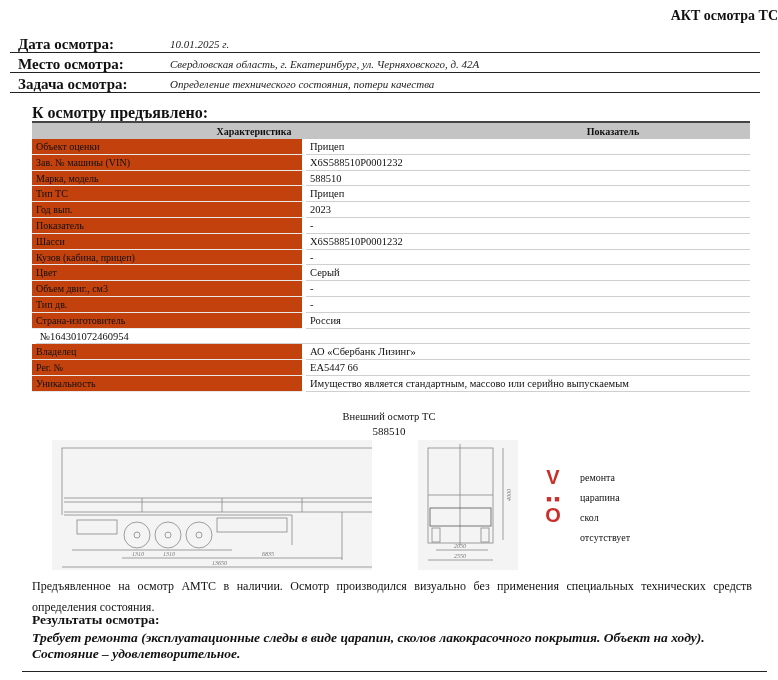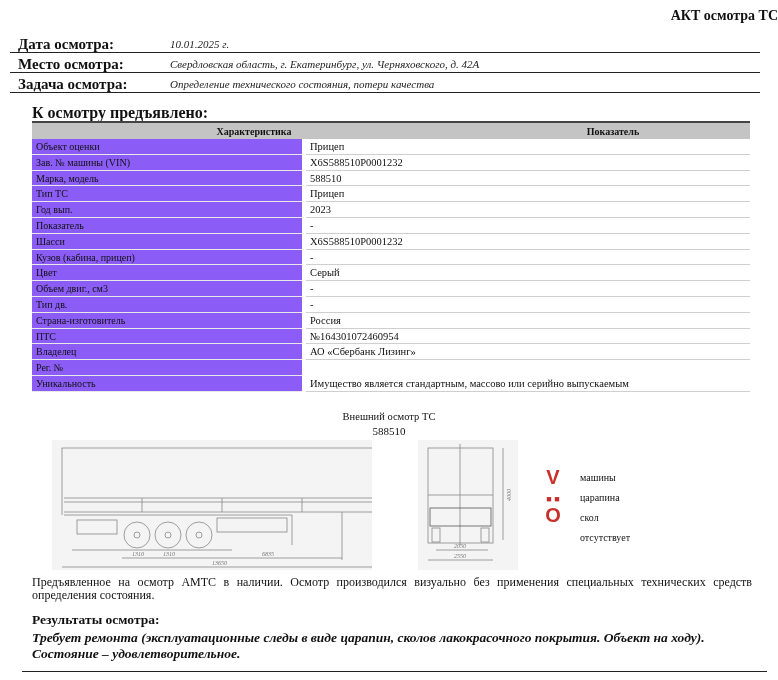--- a/index.html
+++ b/index.html
@@ -11,34 +11,34 @@
               border-bottom:1.5px solid #222; }
   .info-label { position:absolute; left:8px; bottom:0px; font-weight:bold; font-size:15px; line-height:16px; }
   .info-value { position:absolute; left:160px; bottom:1px; font-style:italic; font-size:11px; line-height:13px; color:#222;text-align:center; }
   .section-title { position:absolute; left:32px; top:104px; font-weight:bold; font-size:16px; }
   .table { position:absolute; left:32px; top:121px; width:718px; border-top:2px solid #444; }
   .thead { display:flex; background:#c4c4c4; height:16px; }
   .th { font-weight:bold; font-size:10px; text-align:center; line-height:18px; }
   .th1 { width:274px; }
   .th2 { width:444px; }
   .tr { display:flex; height:15.8px; }
-  .td1 { width:270px; background:#8b5cf6; font-size:10px; line-height:15px; padding-left:4px;
+  .td1 { width:270px; background:#c2410c; font-size:10px; line-height:15px; padding-left:4px;
          border-bottom:1px solid #e8e8e8; box-sizing:border-box; white-space:nowrap; }
   .gap { width:4px; background:#fff; }
   .td2 { flex:1; font-size:10.5px; line-height:15px; padding-left:4px; border-bottom:1.5px solid #cfcfcf;
          box-sizing:border-box; white-space:nowrap; }
   .ext-title { position:absolute; left:0; top:411px; width:778px; text-align:center; font-weight:normal; font-size:10.5px; }
   .ext-model { position:absolute; left:0; top:425px; width:778px; text-align:center; font-size:11px; }
   .drawing-side { position:absolute; left:52px; top:440px; width:320px; height:130px; background:#f4f4f4; }
   .drawing-back { position:absolute; left:418px; top:440px; width:100px; height:130px; background:#f4f4f4; }
   .legend { position:absolute; left:538px; top:468px; }
   .legend-item { position:relative; height:20px; }
   .legend-sym { position:absolute; left:0; width:30px; text-align:center; color:#c9302c; font-family:"Liberation Sans","DejaVu Sans",sans-serif; font-weight:bold; }
   .legend-label { position:absolute; left:42px; font-size:10px; top:4px; white-space:nowrap; }
-  .para { position:absolute; left:32px; top:576px; width:720px; font-size:12px; line-height:13px; text-align:justify; text-align-last:left; }
+  .para { position:absolute; left:32px; top:576px; width:720px; font-size:12px; line-height:21px; text-align:justify; text-align-last:left; }
   .results-title { position:absolute; left:32px; top:612px; font-weight:bold; font-size:13.5px; }
   .results-text { position:absolute; left:22px; top:630px; width:735px; font-weight:bold; font-style:italic; font-size:13.5px; line-height:16px;
                   border-bottom:1.5px solid #222; padding-left:10px; padding-bottom:9px; }
 </style>
 </head>
 <body>
 
 <div class="title">АКТ осмотра ТС</div>
 
 <div class="info-row" style="top:36px;">
@@ -116,32 +116,32 @@
         <div class="td1">Тип дв.</div>
         <div class="gap"></div>
         <div class="td2">-</div>
       </div>
       <div class="tr">
         <div class="td1">Страна-изготовитель</div>
         <div class="gap"></div>
         <div class="td2">Россия</div>
       </div>
       <div class="tr">
-        <div class="td1">ПТС</div>
         <div class="gap"></div>
         <div class="td2">№164301072460954</div>
       </div>
       <div class="tr">
         <div class="td1">Владелец</div>
         <div class="gap"></div>
         <div class="td2">АО «Сбербанк Лизинг»</div>
       </div>
       <div class="tr">
         <div class="td1">Рег. №</div>
         <div class="gap"></div>
+        <div class="td2">ЕА5447 66</div>
       </div>
       <div class="tr">
         <div class="td1">Уникальность</div>
         <div class="gap"></div>
         <div class="td2">Имущество является стандартным, массово или серийно выпускаемым</div>
       </div>
     </div>
 </div>
 
 <div class="ext-title">Внешний осмотр ТС</div>
@@ -201,21 +201,21 @@
       <text x="82" y="60" transform="rotate(-90 88 55)">4000</text>
       <text x="36" y="108">2050</text>
       <text x="36" y="118">2550</text>
     </g>
   </svg>
 </div>
 
 <div class="legend">
   <div class="legend-item">
     <span class="legend-sym" style="font-size:20px;top:-2px;">V</span>
-    <span class="legend-label">машины</span>
+    <span class="legend-label">ремонта</span>
   </div>
   <div class="legend-item">
     <span class="legend-sym" style="font-size:9px;top:6px;">■ ■</span>
     <span class="legend-label">царапина</span>
   </div>
   <div class="legend-item">
     <span class="legend-sym" style="font-size:20px;top:-4px;">O</span>
     <span class="legend-label">скол</span>
   </div>
   <div class="legend-item">

